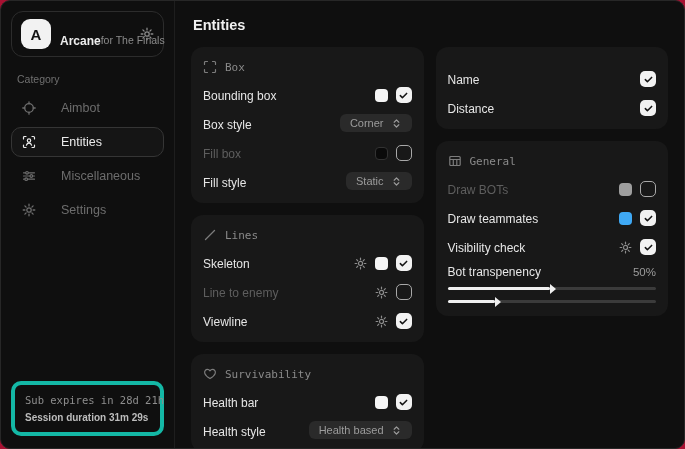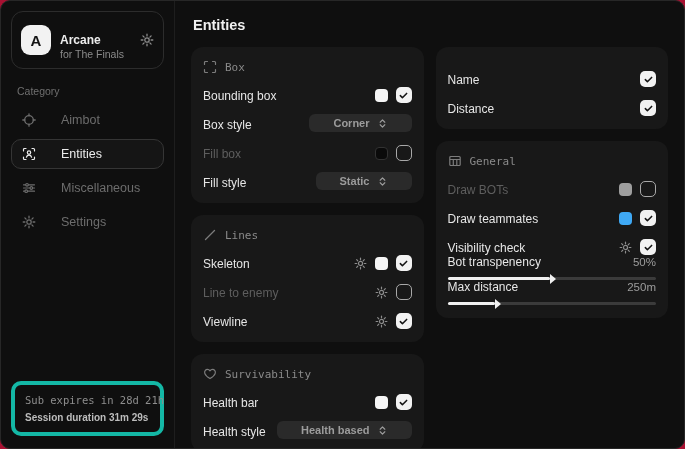--- a/index.html
+++ b/index.html
@@ -27,21 +27,21 @@
   }
   .logo-card{
     border:1px solid #2c2c2c;border-radius:12px;
     padding:7px 9px;display:flex;align-items:center;gap:9px;
   }
   .logo-sq{
     width:30px;height:30px;border-radius:9px;background:#f2f2f2;
     color:#141414;font-weight:700;font-size:15px;
     display:flex;align-items:center;justify-content:center;flex:none;
   }
-  .logo-txt{display:flex;flex-direction:column;line-height:1.25;min-width:0;margin-top:14px;}
+  .logo-txt{display:flex;line-height:1.25;min-width:0;margin-top:14px;}
   .logo-title{font-size:12px;font-weight:700;color:#ededed;}
   .logo-sub{font-size:10.5px;color:#8b8b8b;white-space:nowrap;}
   .logo-action{margin-left:auto;color:#8b8b8b;width:14px;height:14px;flex:none;cursor:pointer;}
   .cat-label{font-size:10.5px;color:#6f6f6f;margin:16px 6px 6px;}
   .nav{
     display:flex;align-items:center;gap:25px;
     padding:7px 10px;margin:2px 0;
     color:#6d6d6d;font-size:12.5px;
     border:1px solid transparent;border-radius:10px;cursor:pointer;
   }
@@ -77,25 +77,25 @@
     width:16px;height:16px;border-radius:5px;box-sizing:border-box;
     display:flex;align-items:center;justify-content:center;flex:none;cursor:pointer;
   }
   .checkbox.checked{background:#f2f2f2;}
   .checkbox.unchecked{border:1.5px solid #a8a8a8;}
   .checkbox svg{width:11px;height:11px;}
   .mini-gear{width:13px;height:13px;color:#8c8c8c;flex:none;display:inline-flex;cursor:pointer;}
   .mini-gear svg{width:100%;height:100%;}
   .select{
     display:flex;align-items:center;gap:7px;
-    background:#2a2a2a;border-radius:6px;padding:3px 24px;
-    color:#9c9c9c;font-size:11px;cursor:pointer;font-weight:bold;
+    background:#2a2a2a;border-radius:6px;padding:3px 10px;
+    color:#9c9c9c;font-size:11px;cursor:pointer;
   }
   .select .icon{width:11px;height:11px;color:#9c9c9c;}
-  .slider-group{margin-top:0;}
+  .slider-group{margin-top:10px;}
   .slider-head{display:flex;align-items:center;justify-content:space-between;}
   .slider-head .label{font-size:12px;color:#e6e6e6;}
   .slider-value{font-size:11.5px;color:#9c9c9c;}
   .track{position:relative;height:3px;background:#3b3b3b;border-radius:2px;margin-top:8px;cursor:pointer;}
   .fill{position:absolute;left:0;top:0;height:100%;background:#f0f0f0;border-radius:2px;}
   .fill::after{
     content:"";position:absolute;right:-6px;top:-3.5px;
     border-left:6px solid #f0f0f0;border-top:5px solid transparent;border-bottom:5px solid transparent;
   }
 </style>
@@ -395,24 +395,20 @@
             <div class="slider-head">
               <span class="label">Bot transpenency</span>
               <span class="slider-value">50%</span>
             </div>
             <div class="track">
               <div class="fill" style="width: 49%;"></div>
             </div>
           </div>
 
           <div class="slider-group">
-            <div class="slider-head">
-              <span class="label">Max distance</span>
-              <span class="slider-value">250m</span>
-            </div>
             <div class="track">
               <div class="fill" style="width: 23%;"></div>
             </div>
           </div>
         </div>
 
       </div>
     </div>
   </div>
 </div>

